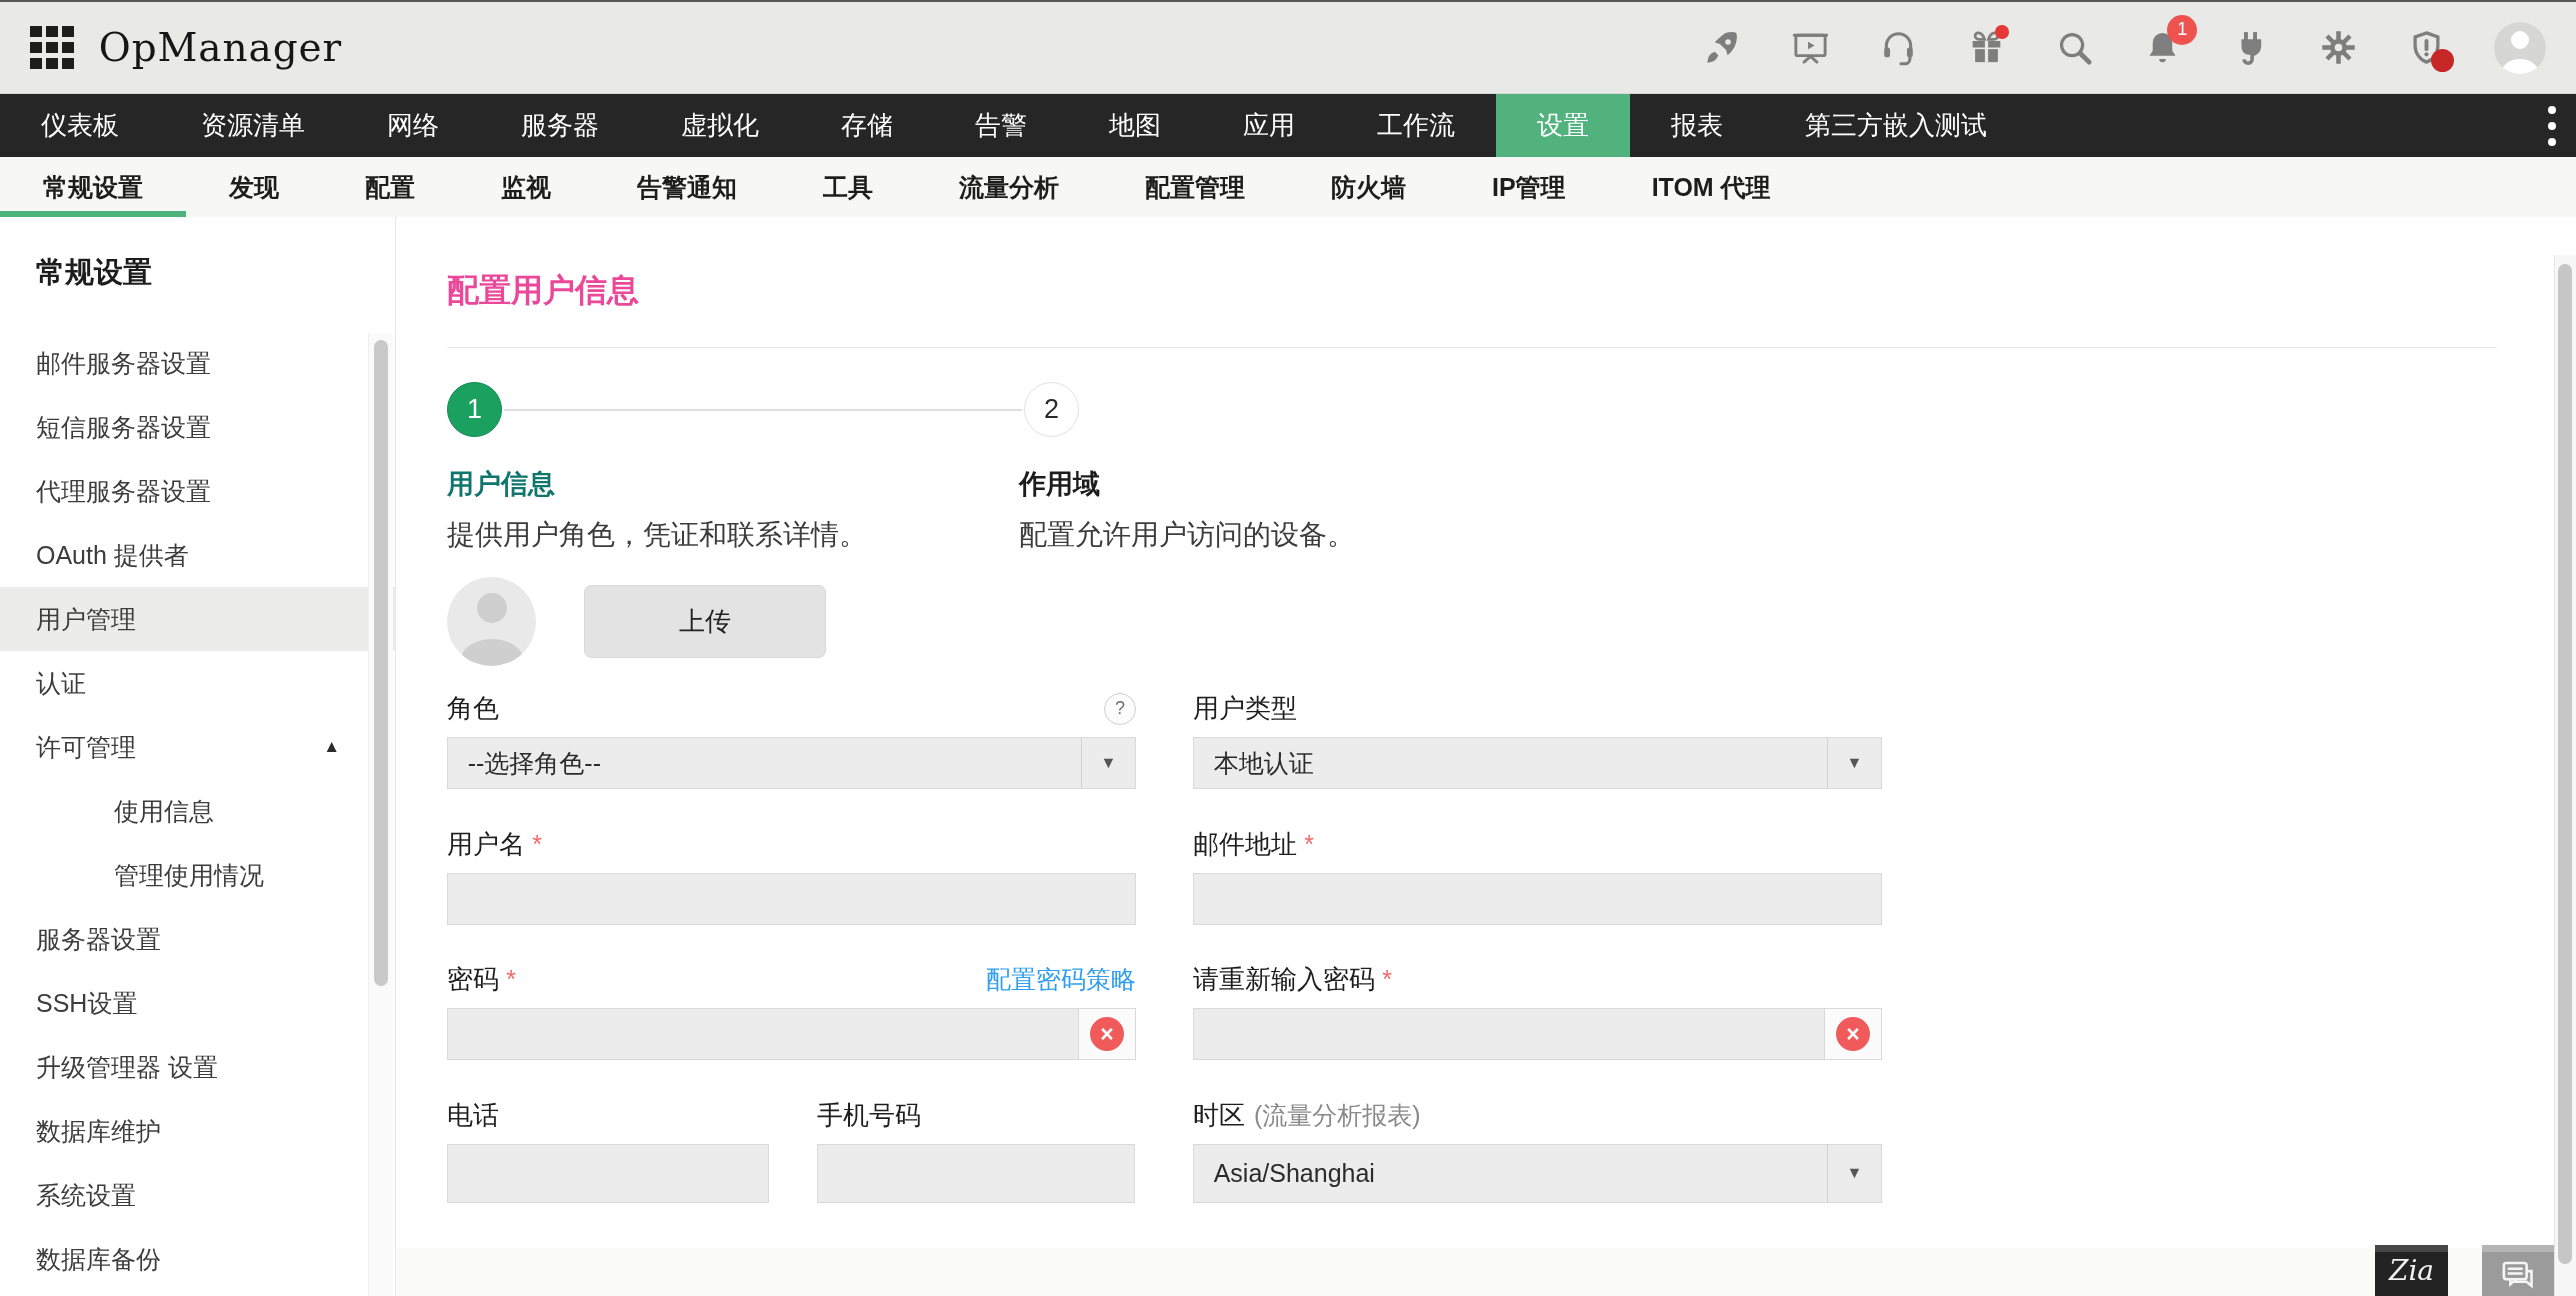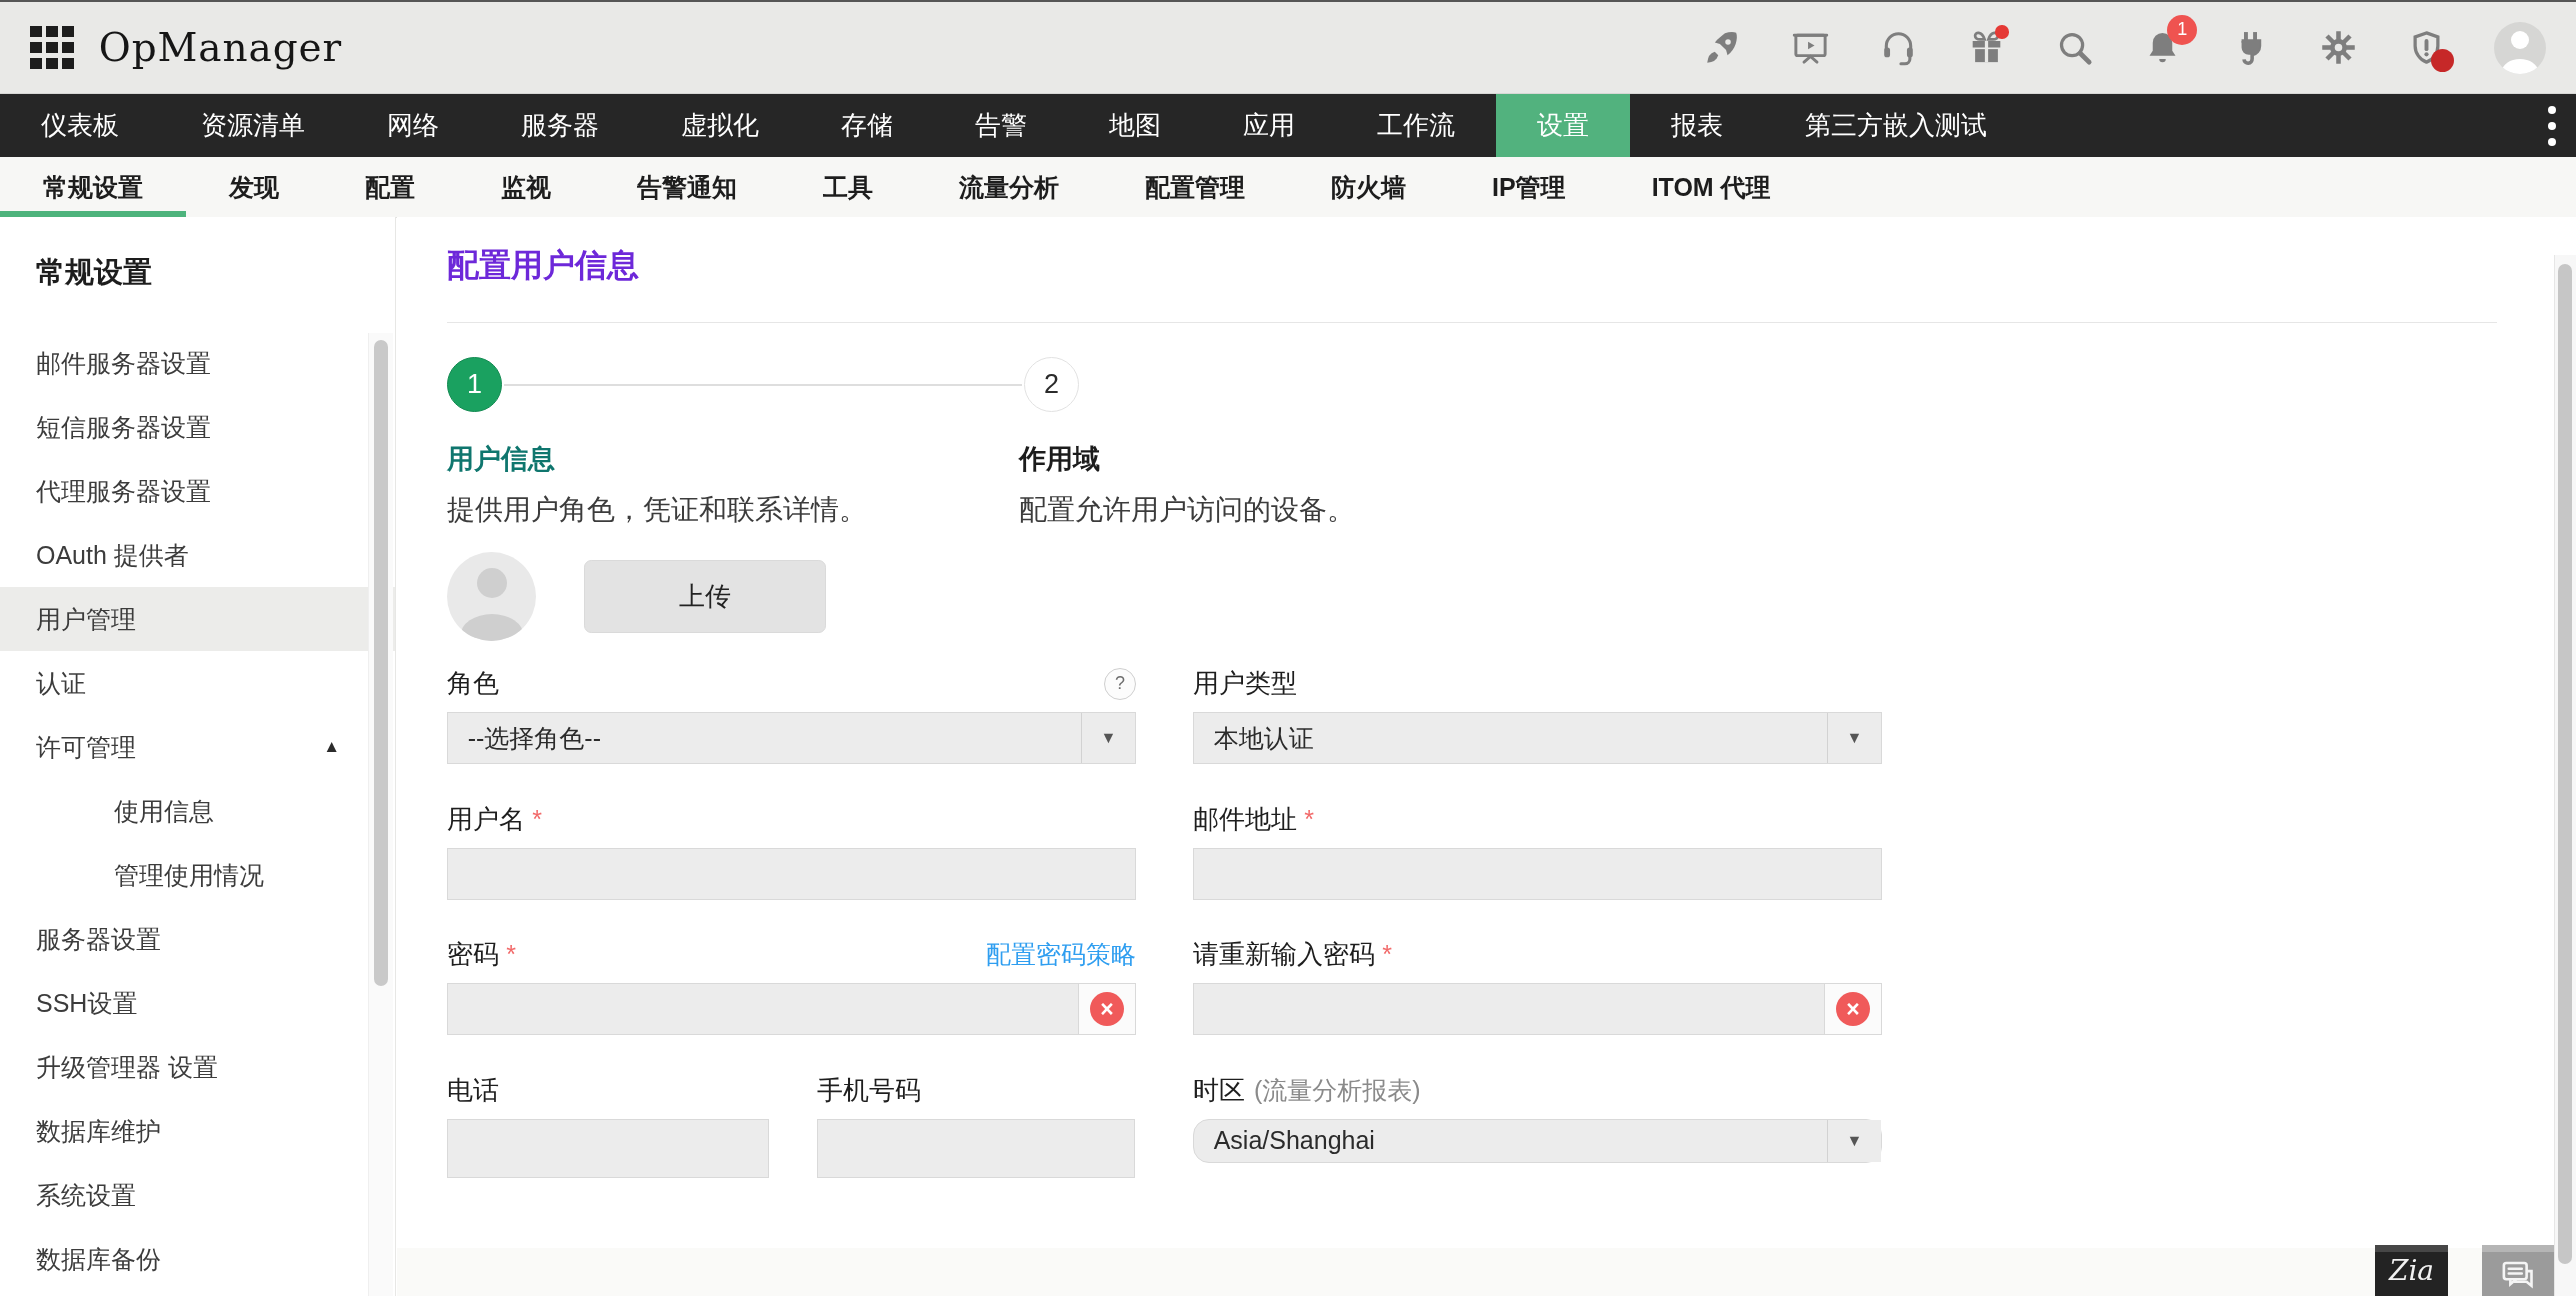--- a/index.html
+++ b/index.html
@@ -51,21 +51,21 @@
   .side-scroll { position:absolute; top:116px; bottom:0; right:1.8px; width:25px; background:#fafafa; border-left:0.9px solid #efefef; z-index:2; }
   .side-thumb { position:absolute; top:7.2px; right:5.4px; width:14.3px; height:646px; border-radius:7.2px; background:#c9c9c9; }
 
   
   .page-scroll { position:absolute; right:0; top:217px; width:22.4px; bottom:0; background:#fff; }
   .page-scroll .track { position:absolute; top:38px; bottom:0; left:0; right:0; background:#f7f7f7; border-left:0.9px solid #e6e6e6; }
   .page-thumb { position:absolute; top:47px; right:4.5px; width:13.4px; height:1000px; border-radius:7.2px; background:#c6c6c6; }
 
   
   .content { position:absolute; left:397px; top:217px; right:22.4px; bottom:0; background:#fff; padding:0 57px 0 50px; overflow:hidden; }
-  .page-title { margin-top:27px; font-size:32px; font-weight:600; color:#6d28d9; }
+  .page-title { margin-top:52px; font-size:32px; font-weight:600; color:#ec4899; }
   .title-rule { margin-top:34px; height:0.9px; background:#e6e6e6; }
 
   .stepper { position:relative; margin-top:34px; height:175px; }
   .step-circle { position:absolute; top:0; width:55px; height:55px; border-radius:50%; display:flex; align-items:center; justify-content:center; font-size:27px; }
   .step-circle.c1 { left:0; background:#1aa160; border:1.8px solid #128a51; color:#fff; }
   .step-circle.c2 { left:577px; background:#fff; border:1.8px solid #e2e2e2; color:#2b2b2b; }
   .step-line { position:absolute; left:57px; top:27px; width:518px; height:1.8px; background:#dedede; }
   .step-label { position:absolute; top:84px; font-size:27px; font-weight:700; }
   .step-label.s1 { left:0; color:#0f766e; }
   .step-label.s2 { left:572px; color:#1c1c1c; }
@@ -96,21 +96,21 @@
     display:flex; align-items:center; justify-content:center; color:#555; font-size:16px; background:#ececec; }
   .pw-wrap { margin-top:12.5px; position:relative; height:52px; background:#ececec; border:0.9px solid #d9d9d9; }
   .pw-seg { position:absolute; top:0; right:0; bottom:0; width:57px; background:#fbfbfb; border-left:0.9px solid #d9d9d9;
     display:flex; align-items:center; justify-content:center; }
   .err-circle { width:34px; height:34px; border-radius:50%; background:#f05a5a; color:#fff; font-size:23px; font-weight:700;
     display:flex; align-items:center; justify-content:center; }
   .small-row { display:flex; gap:48px; }
   .small-field .f-input { height:59px; }
   .small-field.w1 { width:322px; }
   .small-field.w2 { width:318px; }
-  .dropdown.tall { height:44px;border-radius:16px; }
+  .dropdown.tall { height:59px; }
 
   .footer-strip { position:absolute; left:397px; right:22.4px; bottom:0; height:49px; background:#fafaf8; }
 
   .float-btn { position:absolute; bottom:0; height:52px; width:73px; cursor:pointer; }
   .float-btn .cap { height:7.2px; }
   .zia-btn { right:128px; background:#232323; }
   .zia-btn .cap { background:#474747; }
   .zia-text { font-family:"DejaVu Serif", serif; font-style:italic; font-size:28px; color:#f2f2f2; text-align:center; margin-top:1.8px; }
   .chat-btn { right:20.6px; background:#9b9b9b; }
   .chat-btn .cap { background:#b5b5b5; }

